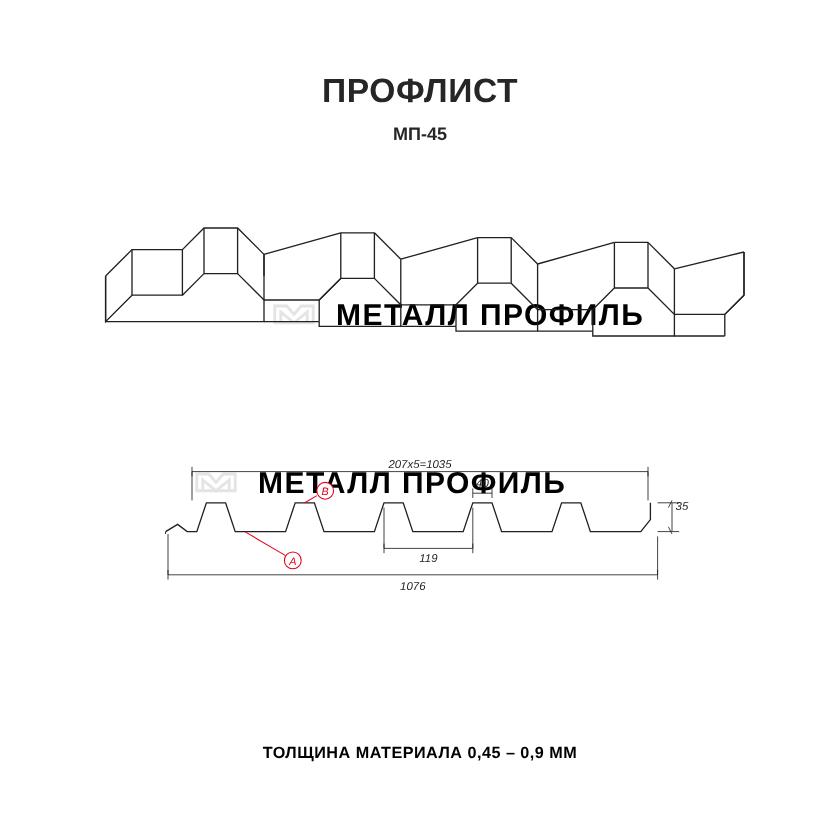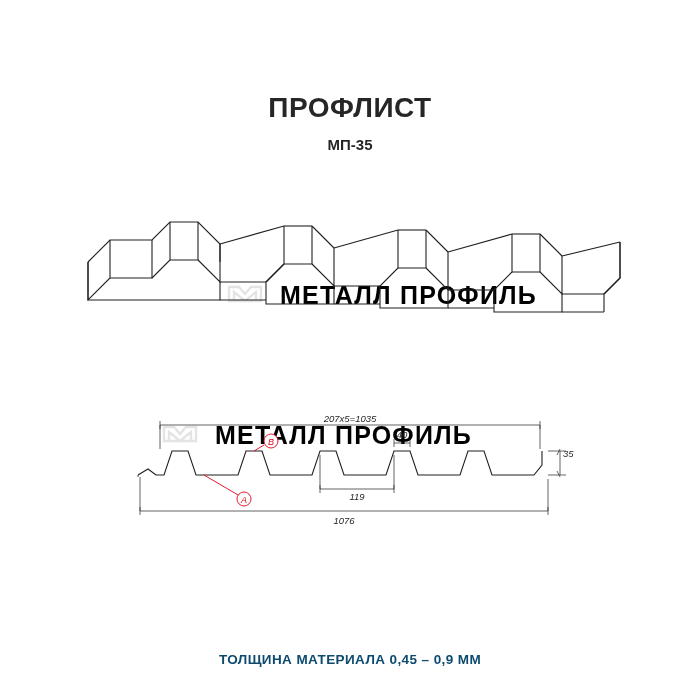--- a/index.html
+++ b/index.html
@@ -11,21 +11,20 @@
     width: 700px;
     height: 700px;
     font-family: "Liberation Sans", sans-serif;
     color: #2b2b2b;
     position: relative;
     overflow: hidden;
   }
   .page {
     position: absolute;
     inset: 0;
-    margin-top: 32px;
   }
   
   .title {
     position: absolute;
     top: 60px;
     left: 0;
     width: 700px;
     text-align: center;
     font-size: 28px;
     font-weight: bold;
@@ -44,21 +43,21 @@
   }
   .footnote {
     position: absolute;
     top: 620px;
     left: 0;
     width: 700px;
     text-align: center;
     font-size: 13.5px;
     font-weight: bold;
     letter-spacing: 0.4px;
-    color: #0c4a6e;
+    color: #000000;
   }
   
   .wm {
     position: absolute;
     display: flex;
     align-items: center;
     gap: 9px;
     opacity: 1;
     pointer-events: none;
   }
@@ -106,21 +105,21 @@
     font-weight: normal;
   }
   .calcircle { fill: #ffffff; stroke: #e2001a; stroke-width: 0.9; }
 </style>
 </head>
 <body>
 
 <div class="page">
 
   <div class="title">ПРОФЛИСТ</div>
-  <div class="subtitle">МП-35</div>
+  <div class="subtitle">МП-45</div>
 
   <div class="wm wm1">
     <span class="wm-logo">
       <svg width="46" height="40" viewBox="0 0 46 40" aria-hidden="true">
         <path d="M4 26 L4 12 L14 12 L20 19 L26 12 L36 12 L36 26 Z" fill="none" stroke="#e4e4e4" stroke-width="2.4"></path>
         <path d="M9 26 L9 17 L20 26 L31 17 L31 26" fill="none" stroke="#e4e4e4" stroke-width="2.4"></path>
       </svg>
     </span>
     <span class="wm-text">МЕТАЛЛ ПРОФИЛЬ</span>
   </div>

